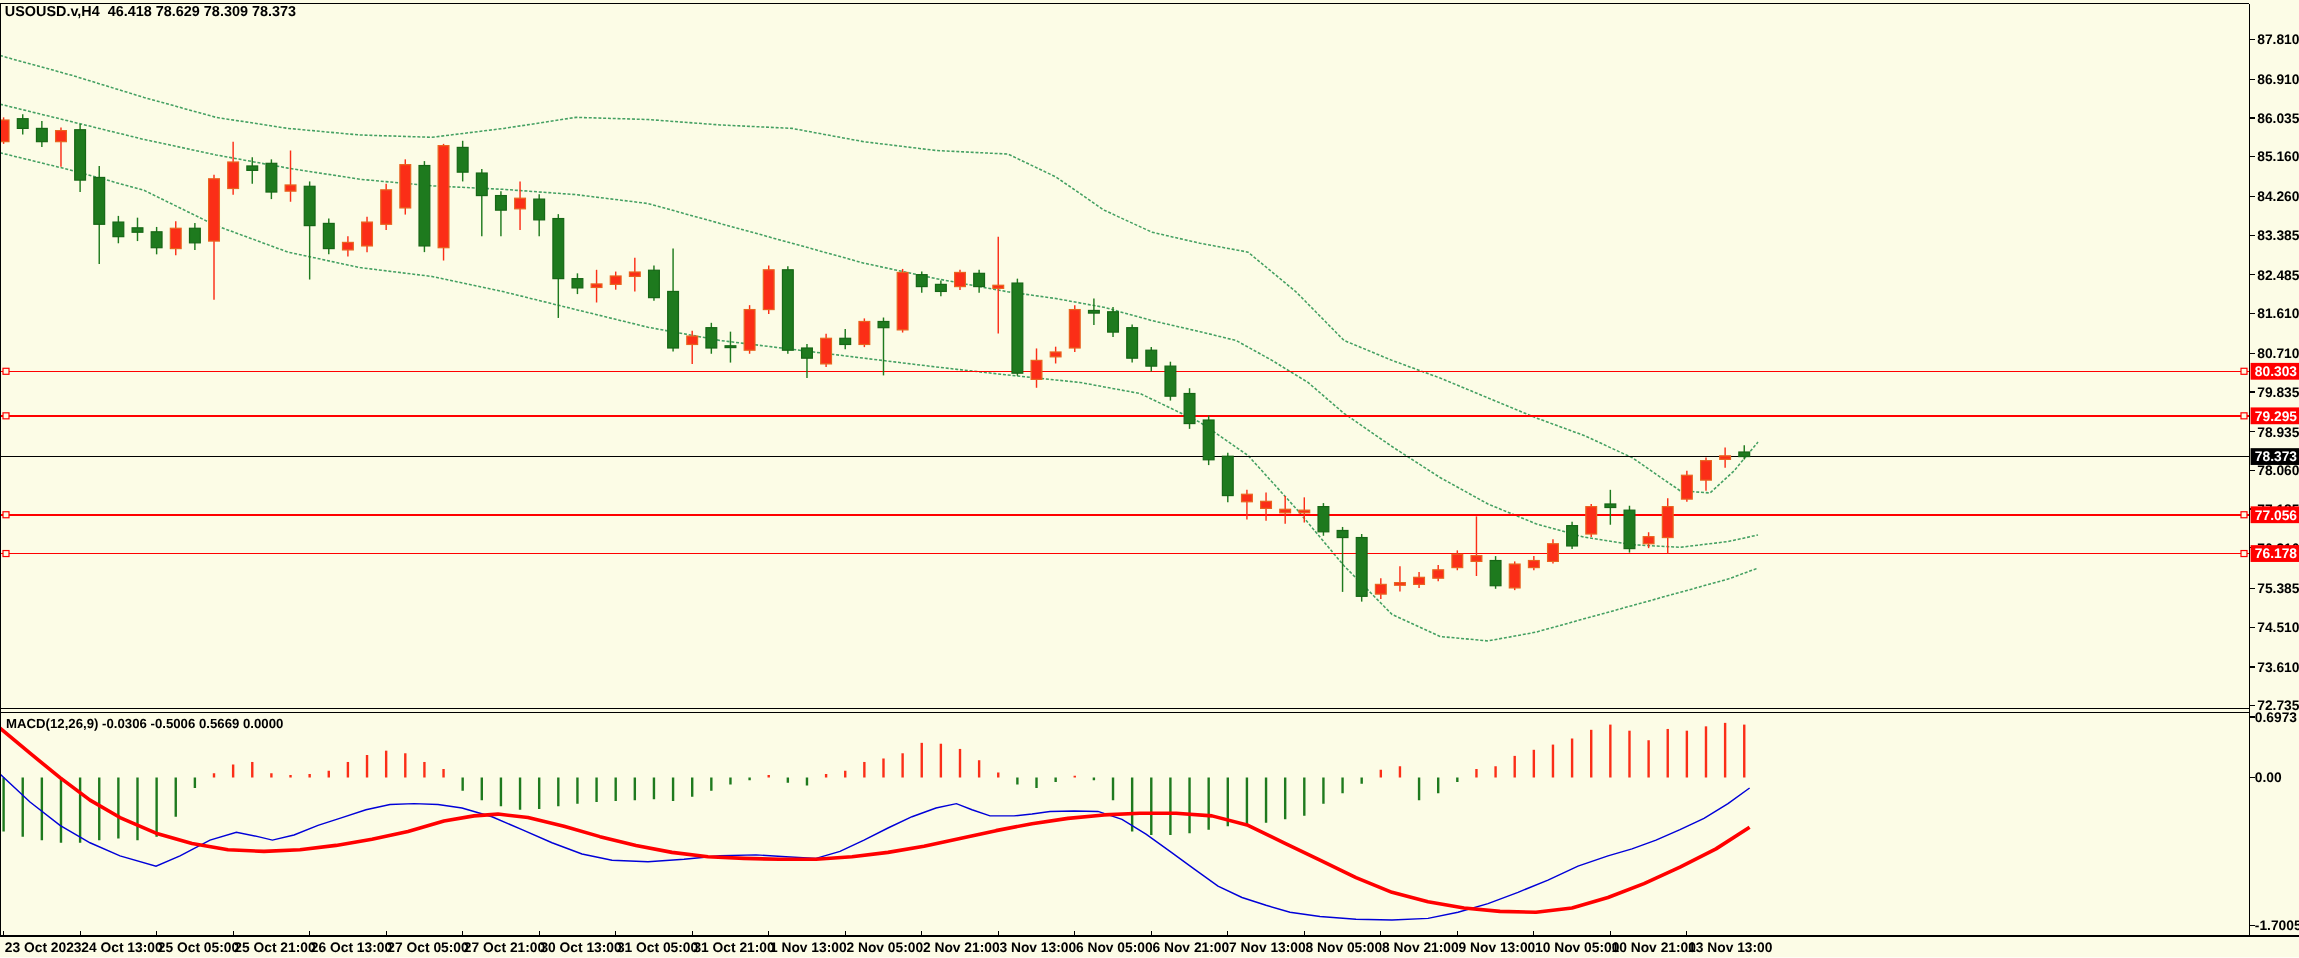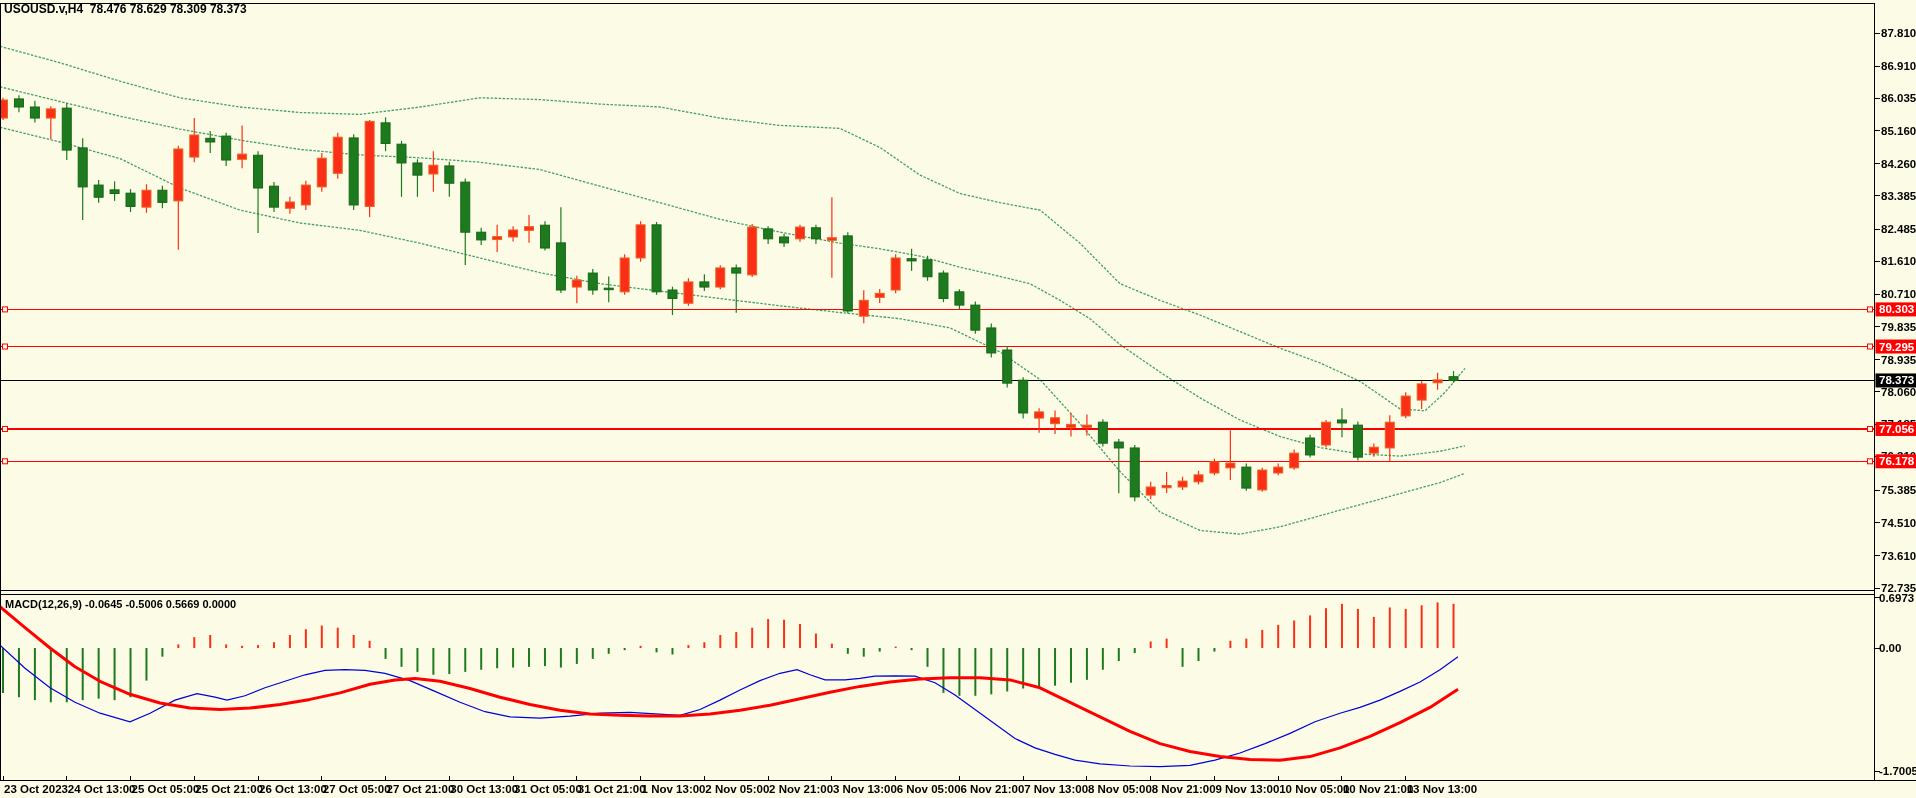--- a/index.html
+++ b/index.html
@@ -431,15 +431,15 @@
         <line x1="1214.44" y1="780" x2="1214.44" y2="776" stroke="#000000" stroke-width="1" shape-rendering="crispEdges"></line>
         <text x="1215.44" y="793" text-anchor="start" fill="#000000" font-family="&quot;Liberation Sans&quot;,sans-serif" font-size="11.5px" font-weight="700">9 Nov 13:00</text>
         <line x1="1278.2" y1="780" x2="1278.2" y2="776" stroke="#000000" stroke-width="1" shape-rendering="crispEdges"></line>
         <text x="1279.2" y="793" text-anchor="start" fill="#000000" font-family="&quot;Liberation Sans&quot;,sans-serif" font-size="11.5px" font-weight="700">10 Nov 05:00</text>
         <line x1="1341.96" y1="780" x2="1341.96" y2="776" stroke="#000000" stroke-width="1" shape-rendering="crispEdges"></line>
         <text x="1342.96" y="793" text-anchor="start" fill="#000000" font-family="&quot;Liberation Sans&quot;,sans-serif" font-size="11.5px" font-weight="700">10 Nov 21:00</text>
         <line x1="1405.72" y1="780" x2="1405.72" y2="776" stroke="#000000" stroke-width="1" shape-rendering="crispEdges"></line>
         <text x="1406.72" y="793" text-anchor="start" fill="#000000" font-family="&quot;Liberation Sans&quot;,sans-serif" font-size="11.5px" font-weight="700">13 Nov 13:00</text>
       </g>
     </svg>
-  <div class="hdr"><span>USOUSD.v,H4</span><span>  </span><span>78.476 78.629 78.309 78.373</span></div>
-  <div class="macd-hdr">MACD(12,26,9) -0.0645 -0.5006 0.5669 0.0000</div>
+  <div class="hdr"><span>USOUSD.v,H4</span><span>  </span><span>46.418 78.629 78.309 78.373</span></div>
+  <div class="macd-hdr">MACD(12,26,9) -0.0306 -0.5006 0.5669 0.0000</div>
 </div>
 
 </body></html>

